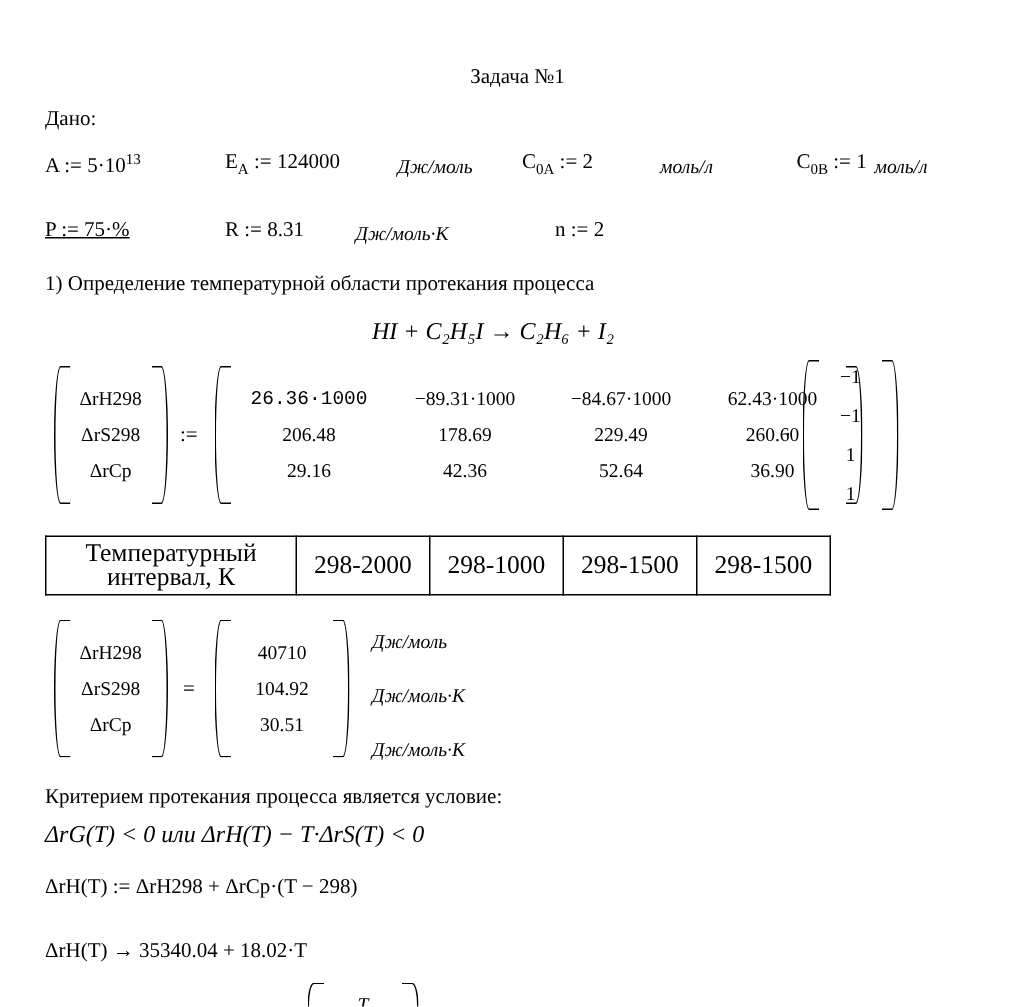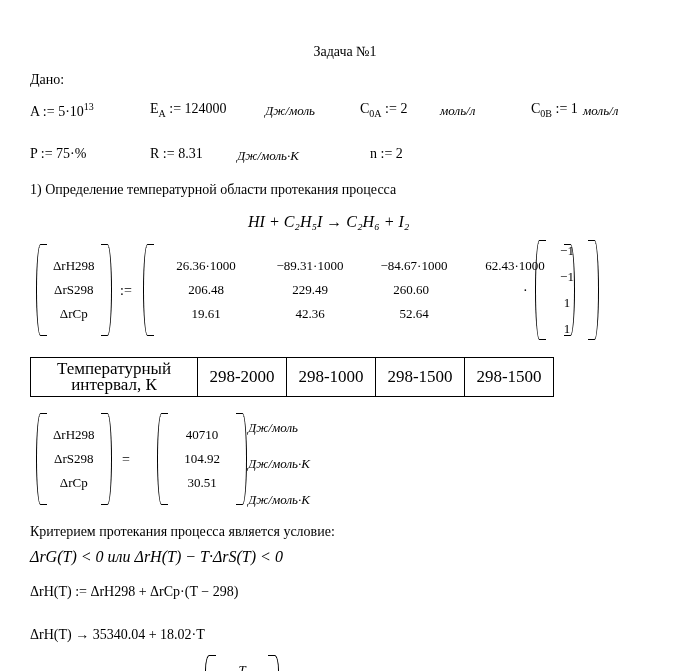--- a/index.html
+++ b/index.html
@@ -129,35 +129,35 @@
     <span>5·10</span><span class="sup">13</span>
   </div>
 
   <div class="lbl" style="top:101px; left:150px;">
     <span>E</span><span class="sub">A</span>
     <span>:=</span>
     <span>124000</span>
   </div>
   <div class="lbl ital" style="top:103px; left:265px; font-size:13px;">Дж/моль</div>
 
-  <div class="lbl" style="top:101px; left:360px;">
+  <div class="lbl" style="top:101px; left:348px;">
     <span>C</span><span class="sub">0A</span>
     <span>:=</span>
     <span>2</span>
   </div>
   <div class="lbl ital" style="top:103px; left:440px; font-size:13px;">моль/л</div>
 
   <div class="lbl" style="top:101px; left:531px;">
     <span>C</span><span class="sub">0B</span>
     <span>:=</span>
     <span>1</span>
   </div>
   <div class="lbl ital" style="top:103px; left:583px; font-size:13px;">моль/л</div>
 
-  <div class="lbl" style="top:146px; left:30px;">
+  <div class="lbl" style="top:146px; left:30px;text-decoration:underline;">
     <span>P</span>
     <span>:=</span>
     <span>75·%</span>
   </div>
 
   <div class="lbl" style="top:146px; left:150px;">
     <span>R</span>
     <span>:=</span>
     <span>8.31</span>
   </div>
@@ -182,34 +182,36 @@
     </div>
     <div class="brk brk-r"></div>
   </div>
 
   <div class="lbl" style="top:283px; left:120px;">:=</div>
 
   <div class="matrix" style="top:244px; left:143px; height:92px;">
     <div class="brk brk-l"></div>
     <div class="mcells">
       <div class="mrow">
-        <div class="mcell" style="width:92px;">26.36·1000</div>
+        <div class="mcell" style="width:92px;font-family:Liberation Mono, monospace;">26.36·1000</div>
         <div class="mcell" style="width:92px;">−89.31·1000</div>
         <div class="mcell" style="width:92px;">−84.67·1000</div>
         <div class="mcell" style="width:86px;">62.43·1000</div>
       </div>
       <div class="mrow">
         <div class="mcell" style="width:92px;">206.48</div>
+        <div class="mcell" style="width:92px;">178.69</div>
         <div class="mcell" style="width:92px;">229.49</div>
         <div class="mcell" style="width:86px;">260.60</div>
       </div>
       <div class="mrow">
-        <div class="mcell" style="width:92px;">19.61</div>
+        <div class="mcell" style="width:92px;">29.16</div>
         <div class="mcell" style="width:92px;">42.36</div>
         <div class="mcell" style="width:92px;">52.64</div>
+        <div class="mcell" style="width:86px;">36.90</div>
       </div>
     </div>
     <div class="brk brk-r"></div>
   </div>
 
   <div class="lbl" style="top:283px; left:523px;">·</div>
 
   <div class="matrix" style="top:240px; left:535px; height:100px;">
     <div class="brk brk-l"></div>
     <div class="mcells">
@@ -238,21 +240,21 @@
     <div class="mcells">
       <div class="mcell mcell-left">ΔrH298</div>
       <div class="mcell mcell-left">ΔrS298</div>
       <div class="mcell mcell-left">ΔrCp</div>
     </div>
     <div class="brk brk-r"></div>
   </div>
 
   <div class="lbl" style="top:452px; left:122px;">=</div>
 
-  <div class="matrix" style="top:413px; left:157px; height:92px;">
+  <div class="matrix" style="top:413px; left:143px; height:92px;">
     <div class="brk brk-l"></div>
     <div class="mcells">
       <div class="mcell" style="width:56px;">40710</div>
       <div class="mcell" style="width:56px;">104.92</div>
       <div class="mcell" style="width:56px;">30.51</div>
     </div>
     <div class="brk brk-r"></div>
   </div>
 
   <div class="lbl ital" style="top:420px; left:248px; font-size:13px;">Дж/моль</div>

